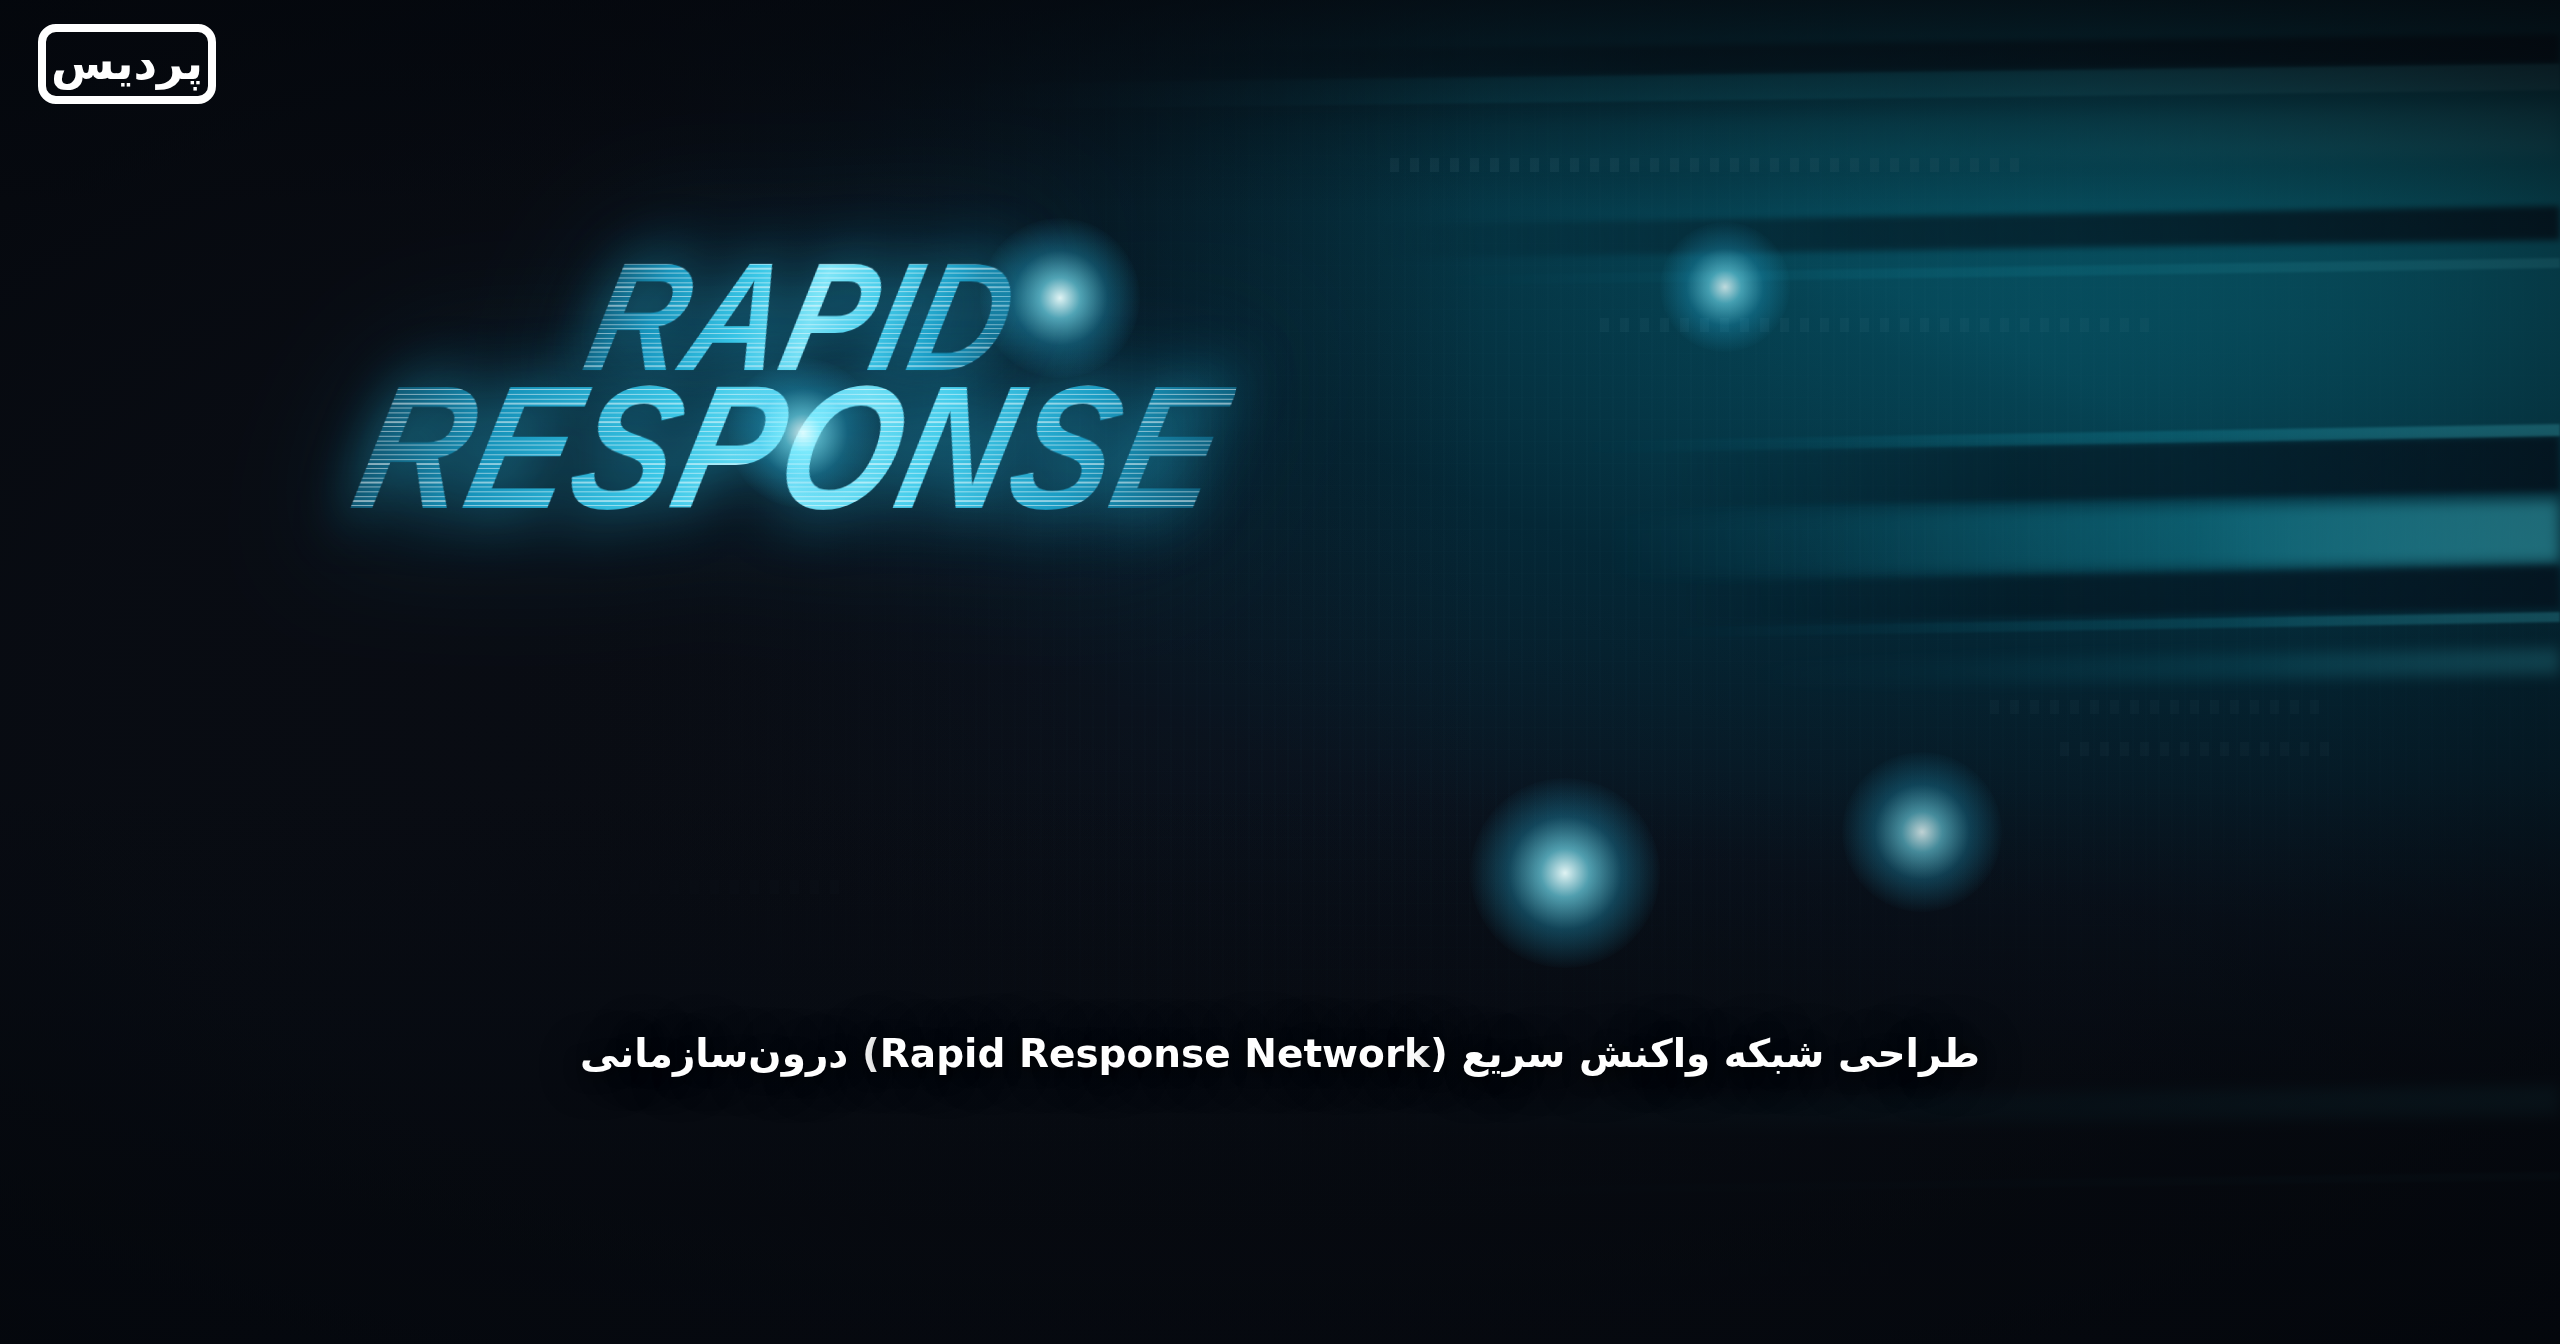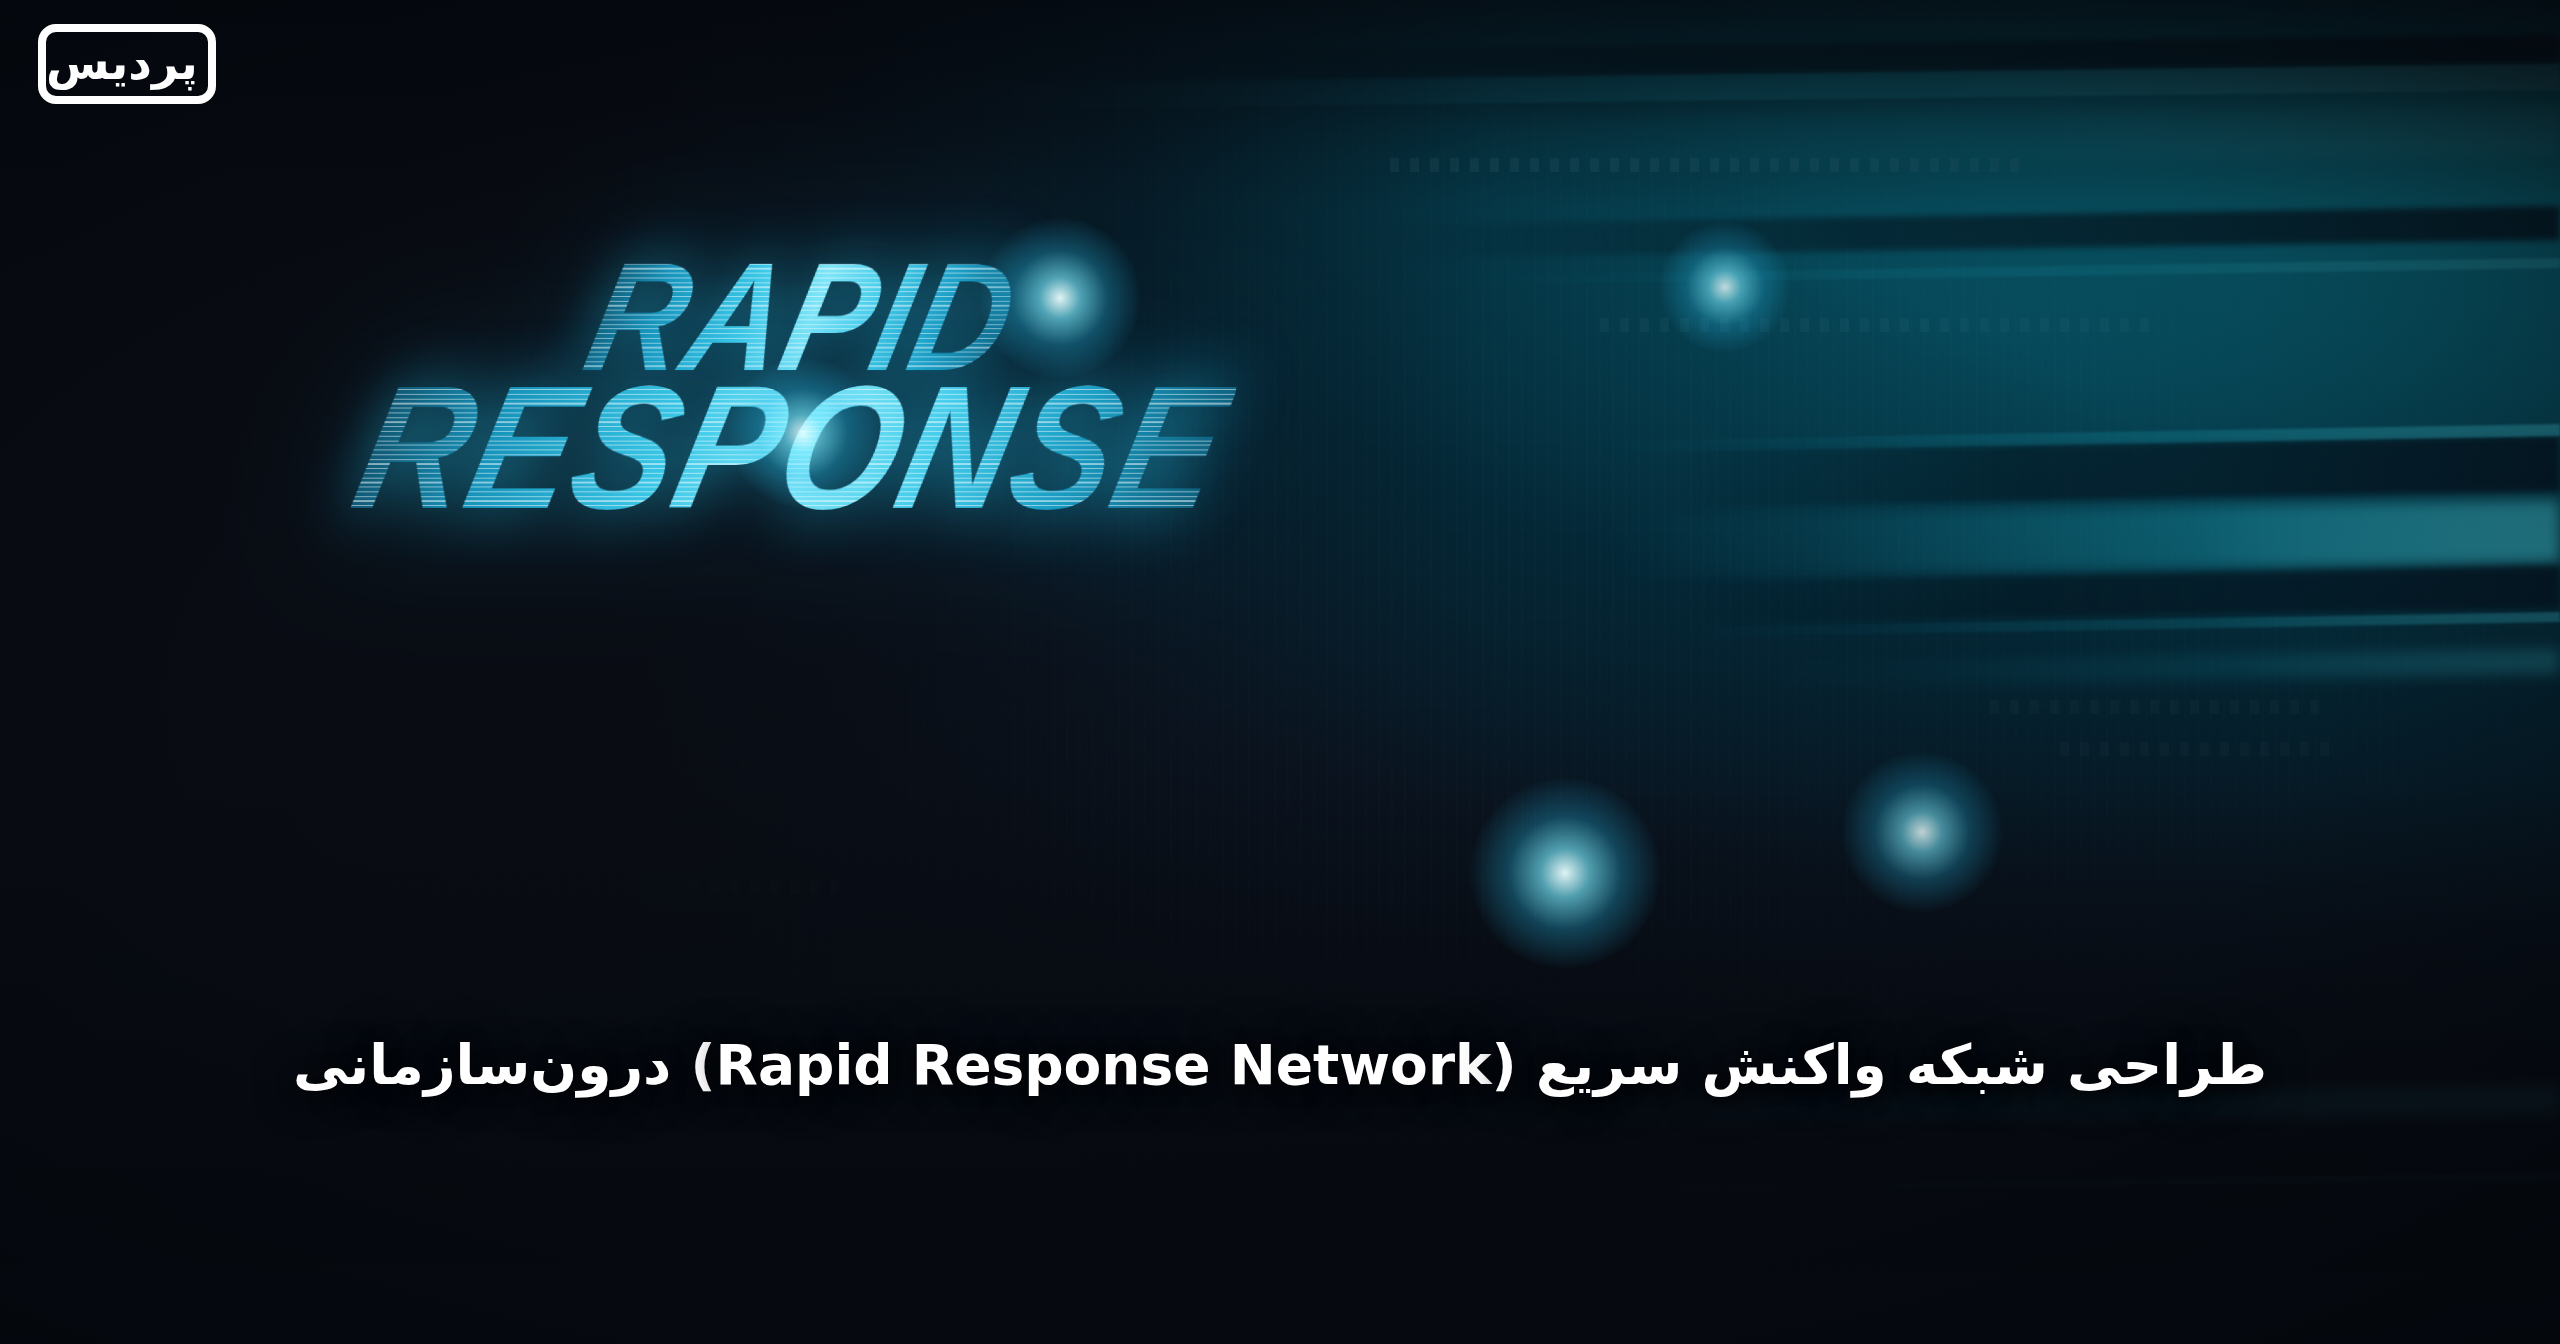--- a/index.html
+++ b/index.html
@@ -78,21 +78,21 @@
     filter:blur(3px);
   }
 
   
   .logo{
     position:absolute;left:38px;top:24px;
     width:178px;height:80px;
     border:8px solid #ffffff;
     border-radius:18px;
     box-sizing:border-box;
-    display:flex;align-items:center;justify-content:flex-end;
+    display:flex;align-items:center;justify-content:center;
     z-index:40;
   }
   .logo-word{
     color:#ffffff;
     font-family:"DejaVu Sans", sans-serif;
     font-size:46px;
     font-weight:700;
     line-height:1;
     letter-spacing:-1px;
     direction:rtl;
@@ -140,21 +140,21 @@
   }
 
   
   .caption{
     position:absolute;
     left:0;right:0;top:1028px;
     text-align:center;
     z-index:45;
     color:#ffffff;
     font-family:"DejaVu Sans", sans-serif;
-    font-size:55px;
+    font-size:39px;
     font-weight:700;
     direction:rtl;
     letter-spacing:0px;
     text-shadow:0 2px 18px rgba(0,0,0,.85), 0 0 44px rgba(0,0,0,.6);
     padding:0 92px;
     line-height:1.35;
   }
 </style>
 </head>
 <body>

